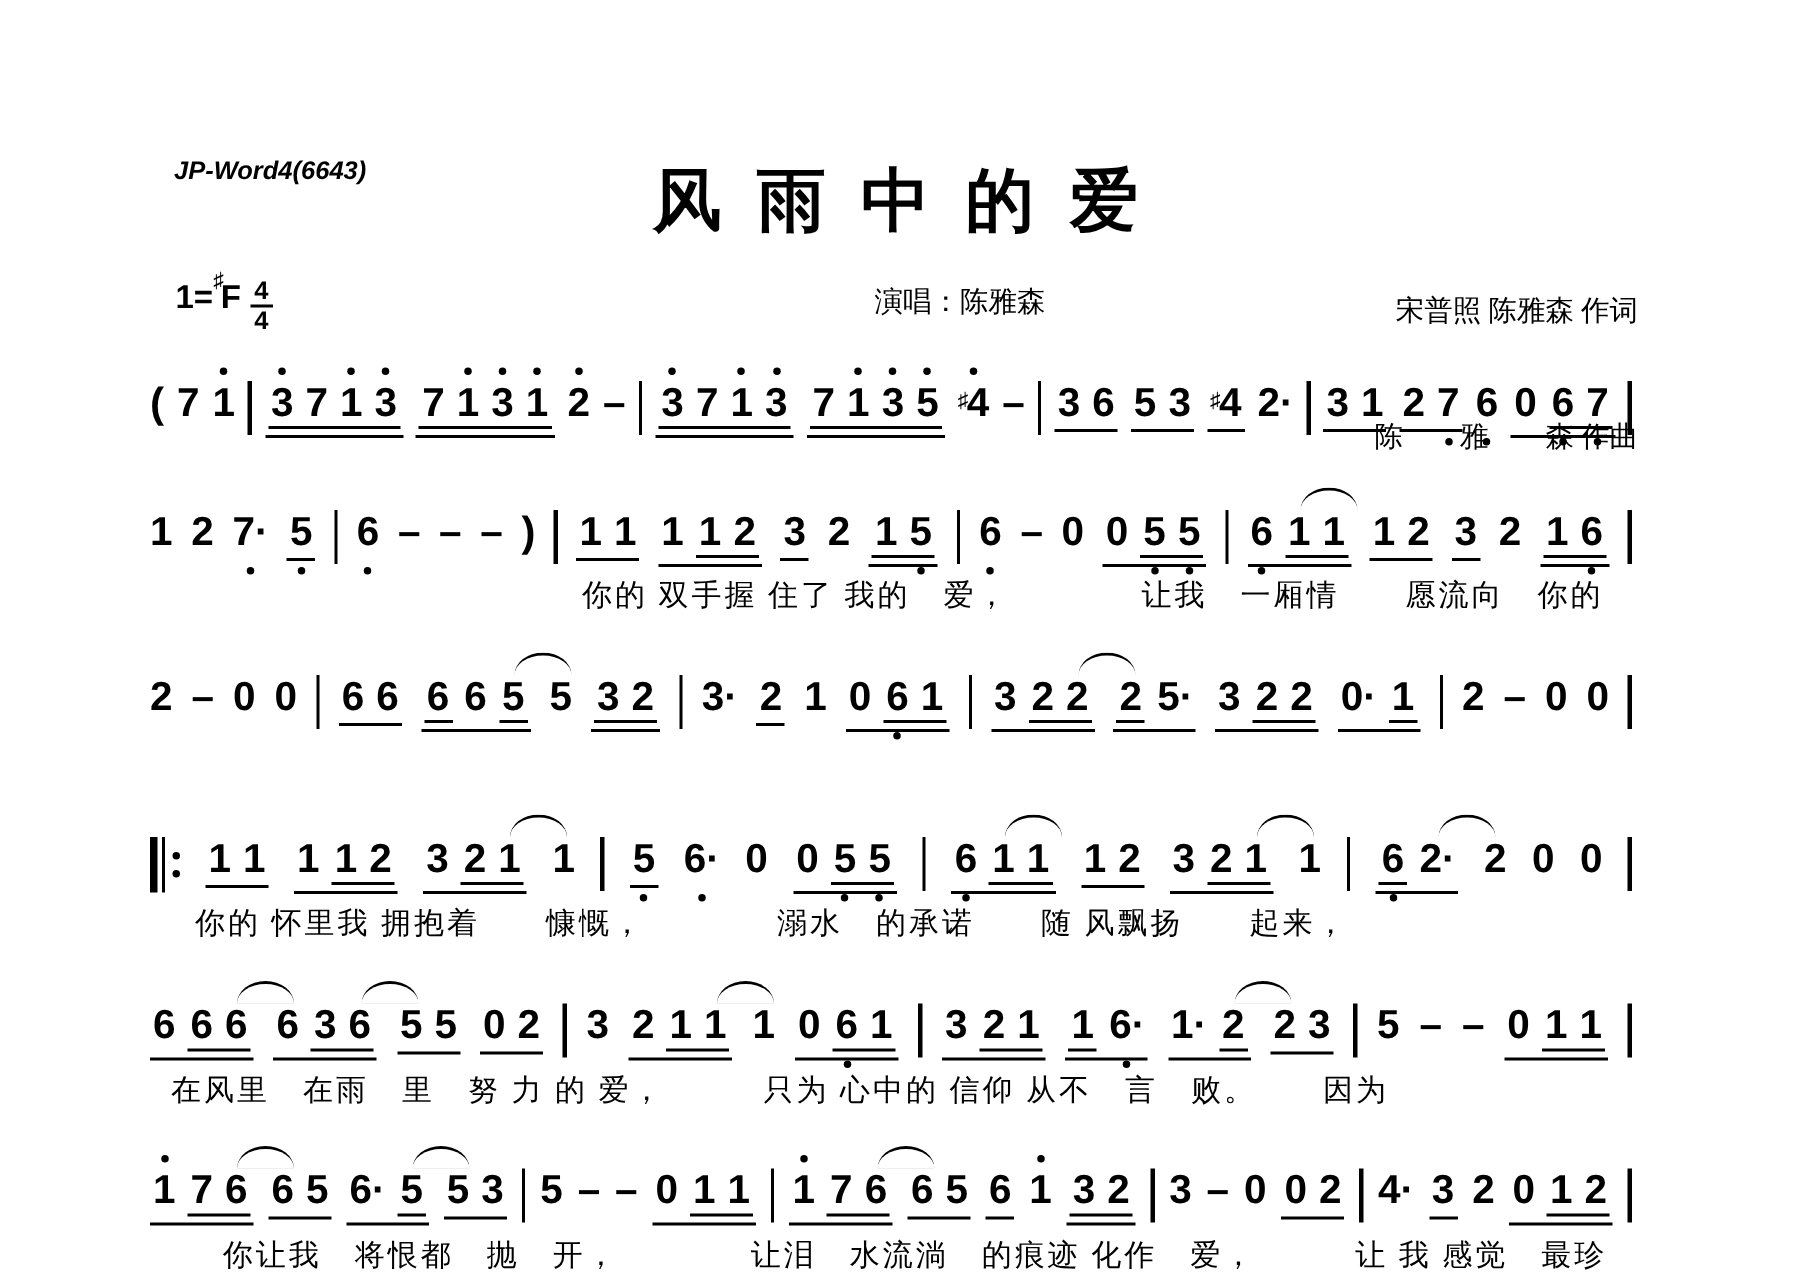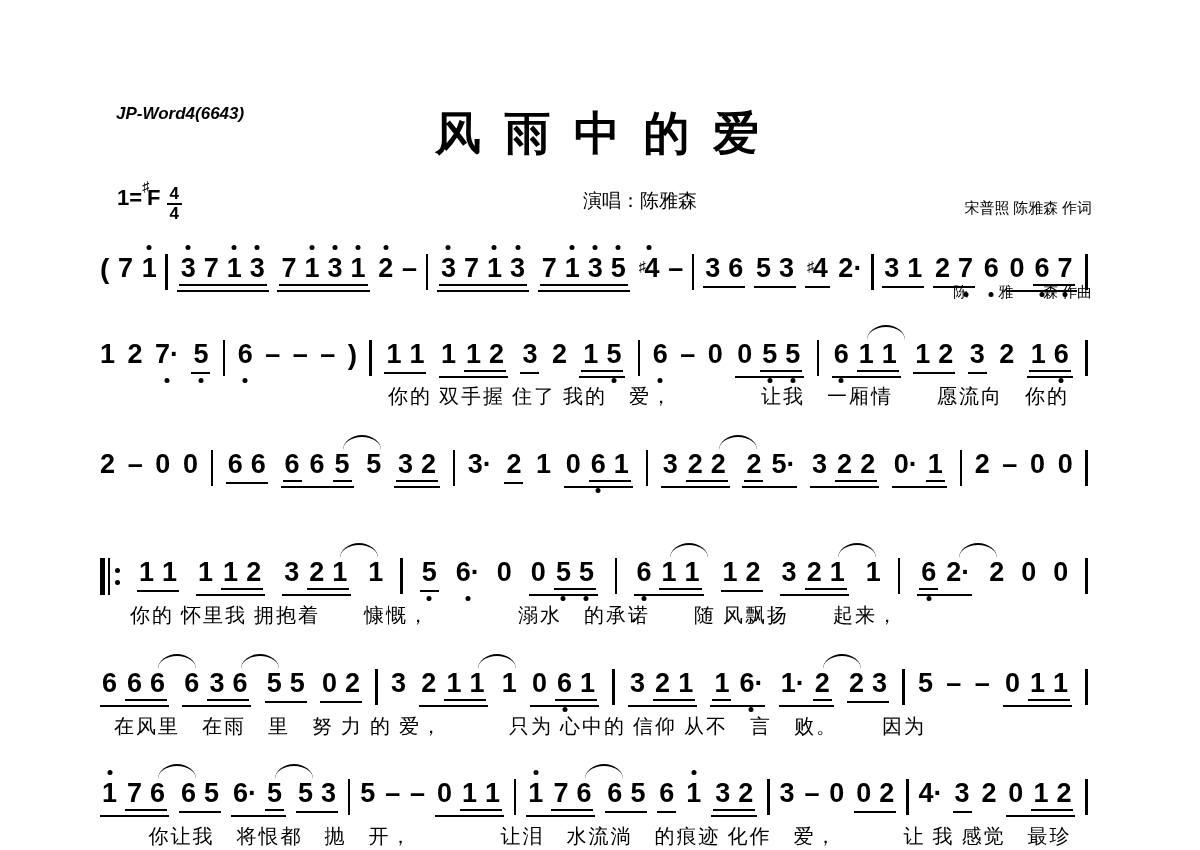--- a/index.html
+++ b/index.html
@@ -9,21 +9,21 @@
   
   .watermark{position:absolute;left:116px;top:104px;font-size:17px;font-weight:bold;
              font-style:italic;letter-spacing:0px;}
   .title{position:absolute;left:0;top:103px;width:100%;text-align:center;
          font-family:"Liberation Serif","DejaVu Serif",serif;
          font-size:46px;font-weight:bold;letter-spacing:6px;white-space:pre;}
   .singer{position:absolute;left:0;top:188px;width:100%;text-align:center;
           font-family:"Liberation Serif","DejaVu Serif",serif;font-size:19px;margin-left:40px;}
   .credits{position:absolute;right:108px;top:138px;text-align:right;
            font-family:"Liberation Serif","DejaVu Serif",serif;
-           font-size:15px;line-height:28px;white-space:pre;}
+           font-size:19px;line-height:28px;white-space:pre;}
   .keysig{position:absolute;left:117px;top:185px;display:flex;align-items:flex-start;gap:6px;
           font-weight:bold;font-size:22px;}
   .keysig .ks-sharp{font-size:14px;vertical-align:0.5em;position:relative;top:-7px;margin-right:-2px;}
   .meter{display:inline-flex;flex-direction:column;align-items:center;font-size:17px;line-height:1.05;}
   .meter .mn{border-bottom:2px solid #000;padding:0 3px;}
   .meter .md{padding:0 3px;}
 
   
   .mline{position:absolute;left:100px;width:988px;display:flex;
          justify-content:space-between;align-items:flex-start;}

